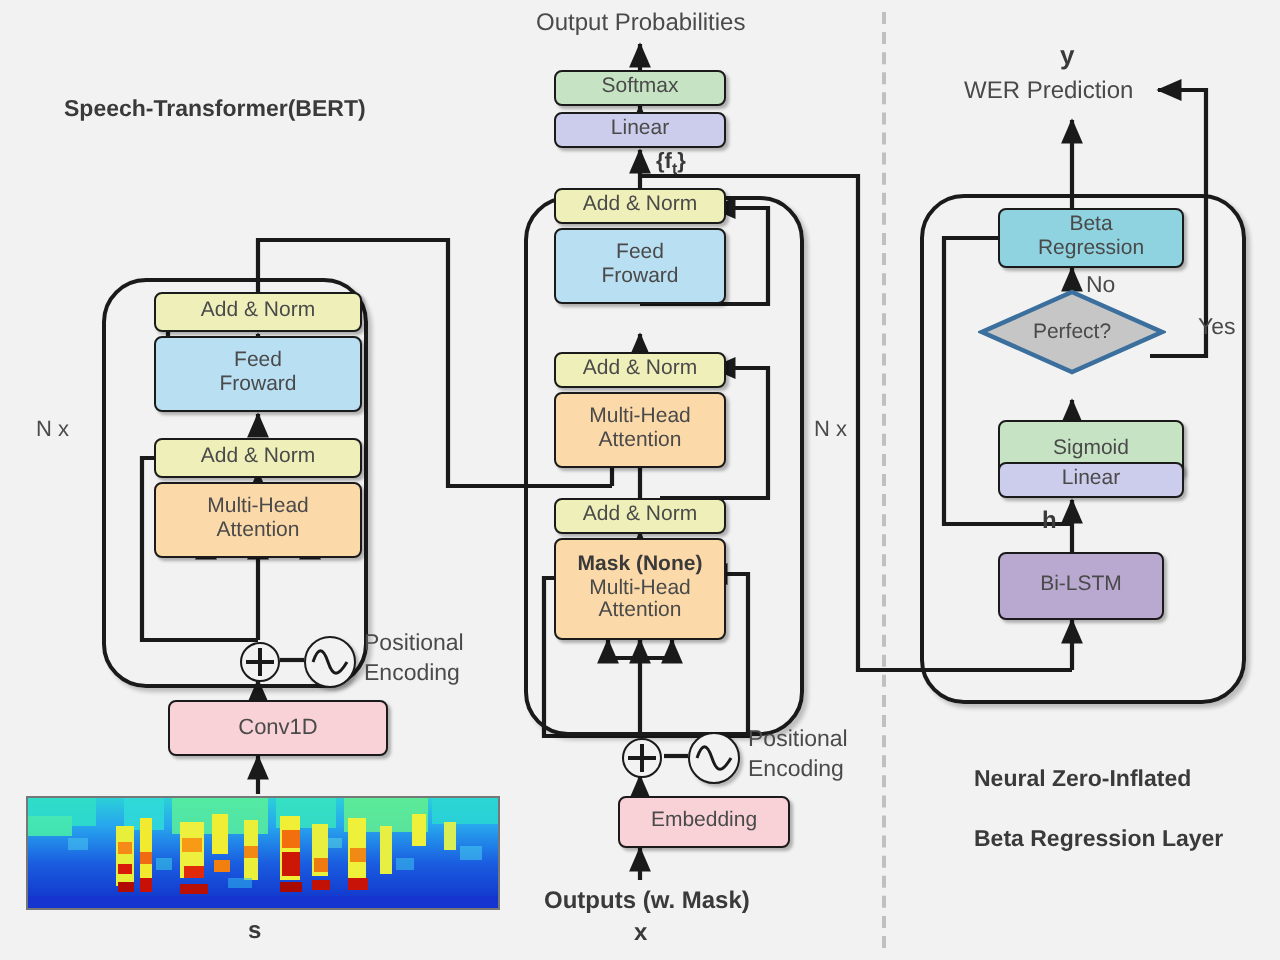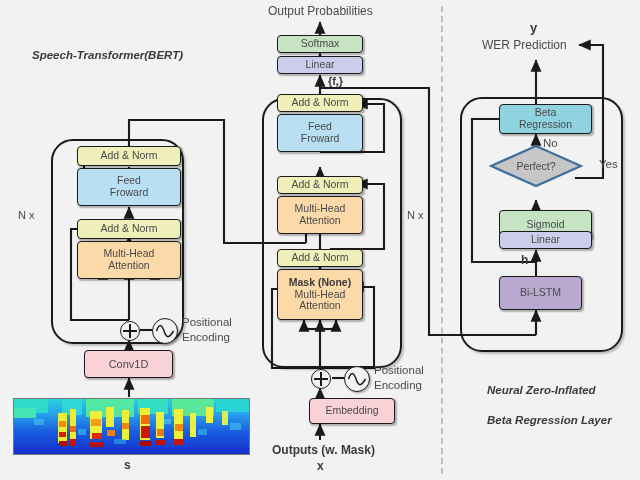--- a/index.html
+++ b/index.html
@@ -36,21 +36,21 @@
     box-shadow: 1.5px 1.5px 1.6px rgba(0,0,0,0.28);
     z-index: 5;
   }
   .lbl {
     position: absolute;
     color: #4a4a4a;
     white-space: nowrap;
     z-index: 6;
   }
   .lbl.bold { font-weight: bold; color: #3a3a3a; }
-  .lbl.ital { font-style: italic; font-weight: bold; color: #3a3a3a; text-align: right; }
+  .lbl.ital { font-weight: bold; color: #3a3a3a; text-align: right; }
   .outer {
     position: absolute;
     box-sizing: border-box;
     border: 2px solid #1a1a1a;
     border-radius: 22px;
     background: transparent;
     box-shadow: 2px 2px 2px rgba(0,0,0,0.22);
     z-index: 2;
   }
   .divider {
@@ -228,21 +228,21 @@
 
   <div class="pe-circle" style="left:152px; top:318px; width:24px; height:24px;">
     <svg width="24" height="24" viewBox="0 0 24 24" style="display:block">
       <path d="M3.5,12 C6,4.5 8.5,4.5 11,12 C13.5,19.5 16,19.5 20.5,12" stroke="#1a1a1a" stroke-width="1.5" fill="none"></path>
     </svg>
   </div>
 
   <div class="lbl" style="left:182px; top:316px; font-size:11.5px;">Positional</div>
   <div class="lbl" style="left:182px; top:331px; font-size:11.5px;">Encoding</div>
 
-  <div class="node" style="left:84px; top:350px; width:89px; height:28px; background:#f9d2d8; font-size:11px;">Conv1D</div>
+  <div class="node" style="left:84px; top:350px; width:110px; height:28px; background:#f9d2d8; font-size:11px;">Conv1D</div>
 
   <div class="spec" style="left:13px; top:398px; width:235px; height:55px;">
     <svg width="235" height="55" viewBox="0 0 235 55" preserveAspectRatio="none">
       <defs>
         <linearGradient id="jetbg" x1="0" y1="0" x2="0" y2="1">
           <stop offset="0%" stop-color="#2bd0d8"></stop>
           <stop offset="25%" stop-color="#27a6ee"></stop>
           <stop offset="60%" stop-color="#1a5ce0"></stop>
           <stop offset="100%" stop-color="#1030c8"></stop>
         </linearGradient>

